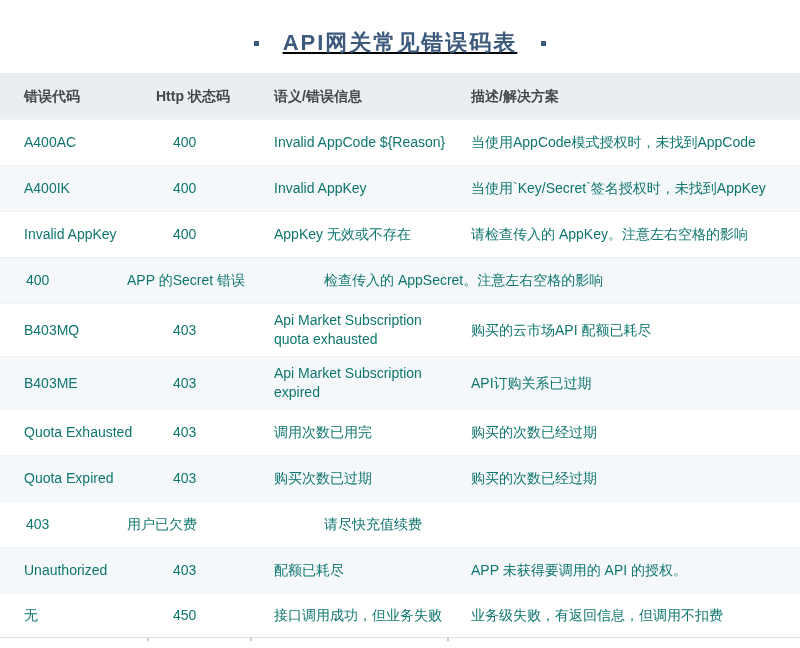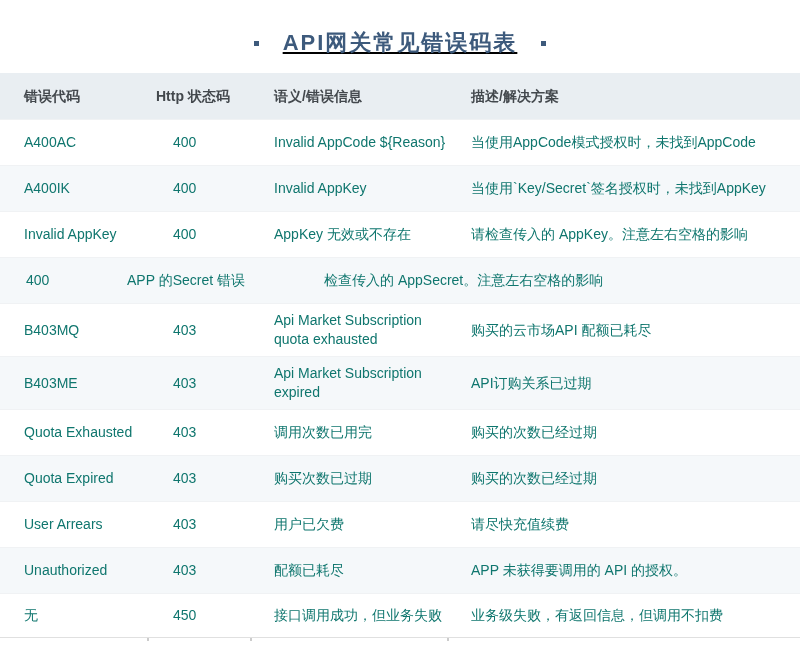--- a/index.html
+++ b/index.html
@@ -110,21 +110,20 @@
       <div class="cell c3">调用次数已用完</div>
       <div class="cell c4">购买的次数已经过期</div>
     </div>
     <div class="trow">
       <div class="cell c1">Quota Expired</div>
       <div class="cell c2">403</div>
       <div class="cell c3">购买次数已过期</div>
       <div class="cell c4">购买的次数已经过期</div>
     </div>
     <div class="trow">
-      <div class="cell c1">User Arrears</div>
       <div class="cell c2">403</div>
       <div class="cell c3">用户已欠费</div>
       <div class="cell c4">请尽快充值续费</div>
     </div>
     <div class="trow">
       <div class="cell c1">Unauthorized</div>
       <div class="cell c2">403</div>
       <div class="cell c3">配额已耗尽</div>
       <div class="cell c4">APP 未获得要调用的 API 的授权。</div>
     </div>

